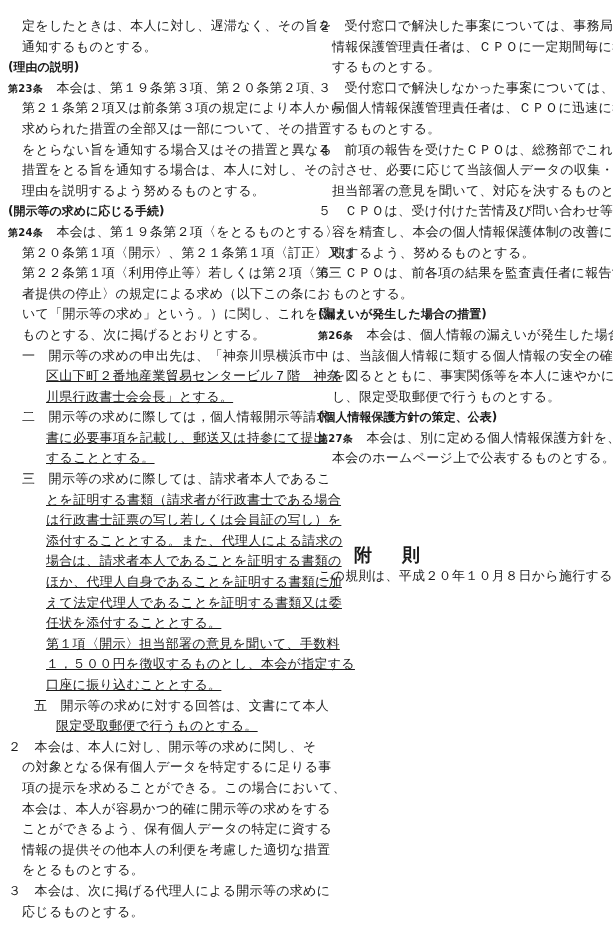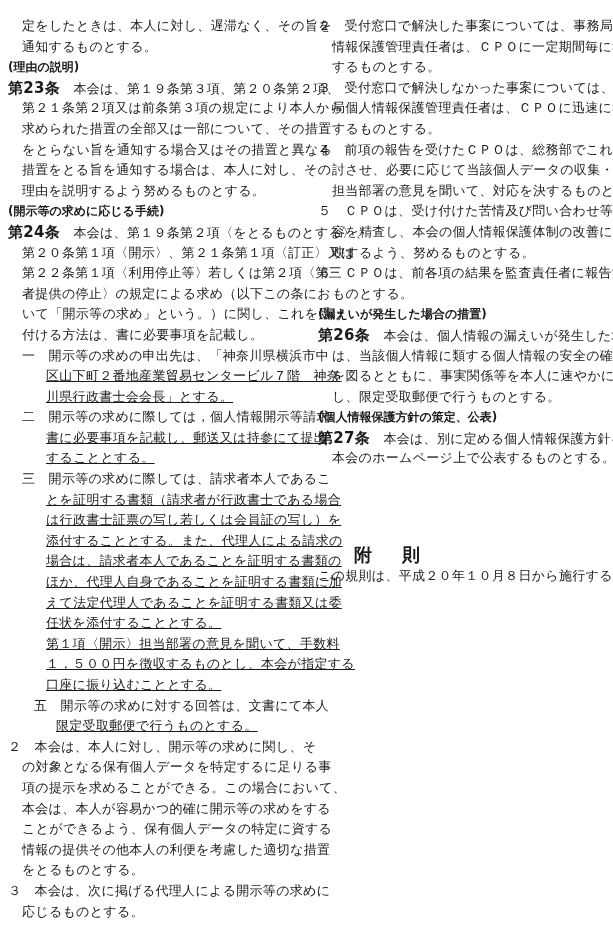--- a/index.html
+++ b/index.html
@@ -6,21 +6,21 @@
   body {
     width: 613px; height: 933px; overflow: hidden; position: relative;
     font-family: "DejaVu Serif", "Liberation Serif", serif;
     color: #1a1a1a; font-size: 13px;
   }
   .col { position: absolute; top: 16px; }
   .col-left { left: 8px; width: 296px; }
   .col-right { left: 318px; width: 290px; }
   .line { height: 20.6px; line-height: 20.6px; white-space: nowrap; letter-spacing: 0.3px; }
   .heading { font-family: "DejaVu Sans", "Liberation Sans", sans-serif; font-weight: bold; font-size: 12px; letter-spacing: 0; }
-  .art { font-family: "DejaVu Sans", "Liberation Sans", sans-serif; font-weight: bold; font-size: 15px; margin-top: 48px; }
+  .art { font-family: "DejaVu Sans", "Liberation Sans", sans-serif; font-weight: bold; font-size: 10px; margin-top: 48px; }
   .i1 { padding-left: 14px; }
   .i2 { padding-left: 26px; }
   .i3 { padding-left: 38px; text-decoration: underline; }
   .gap { height: 76px; }
   .supp-title { padding-left: 36px; font-family: "DejaVu Sans", "Liberation Sans", sans-serif; font-weight: bold; font-size: 18px; letter-spacing: 6px; }
 </style>
 </head>
 <body>
 
 <div class="col col-left">
@@ -32,21 +32,21 @@
   <div class="line i1">求められた措置の全部又は一部について、その措置</div>
   <div class="line i1">をとらない旨を通知する場合又はその措置と異なる</div>
   <div class="line i1">措置をとる旨を通知する場合は、本人に対し、その</div>
   <div class="line i1">理由を説明するよう努めるものとする。</div>
   <div class="line heading">(開示等の求めに応じる手続)</div>
   <div class="line"><span class="art">第24条</span>　<span>本会は、第１９条第２項〈をとるものとする〉、</span></div>
   <div class="line i1">第２０条第１項〈開示〉、第２１条第１項〈訂正〉又は</div>
   <div class="line i1">第２２条第１項〈利用停止等〉若しくは第２項〈第三</div>
   <div class="line i1">者提供の停止〉の規定による求め（以下この条にお</div>
   <div class="line i1">いて「開示等の求め」という。）に関し、これを受け</div>
-  <div class="line i1">付ける方法は、書に必要事項を記載し。</div>
+  <div class="line i1">ものとする、次に掲げるとおりとする。</div>
   <div class="line i1">一　開示等の求めの申出先は、「神奈川県横浜市中</div>
   <div class="line i3">区山下町２番地産業貿易センタービル７階　神奈</div>
   <div class="line i3">川県行政書士会会長」とする。</div>
   <div class="line i1">二　開示等の求めに際しては，個人情報開示等請求</div>
   <div class="line i3">書に必要事項を記載し、郵送又は持参にて提出</div>
   <div class="line i3">することとする。</div>
   <div class="line i1">三　開示等の求めに際しては、請求者本人であるこ</div>
   <div class="line i3">とを証明する書類（請求者が行政書士である場合</div>
   <div class="line i3">は行政書士証票の写し若しくは会員証の写し）を</div>
   <div class="line i3">添付することとする。また、代理人による請求の</div>

